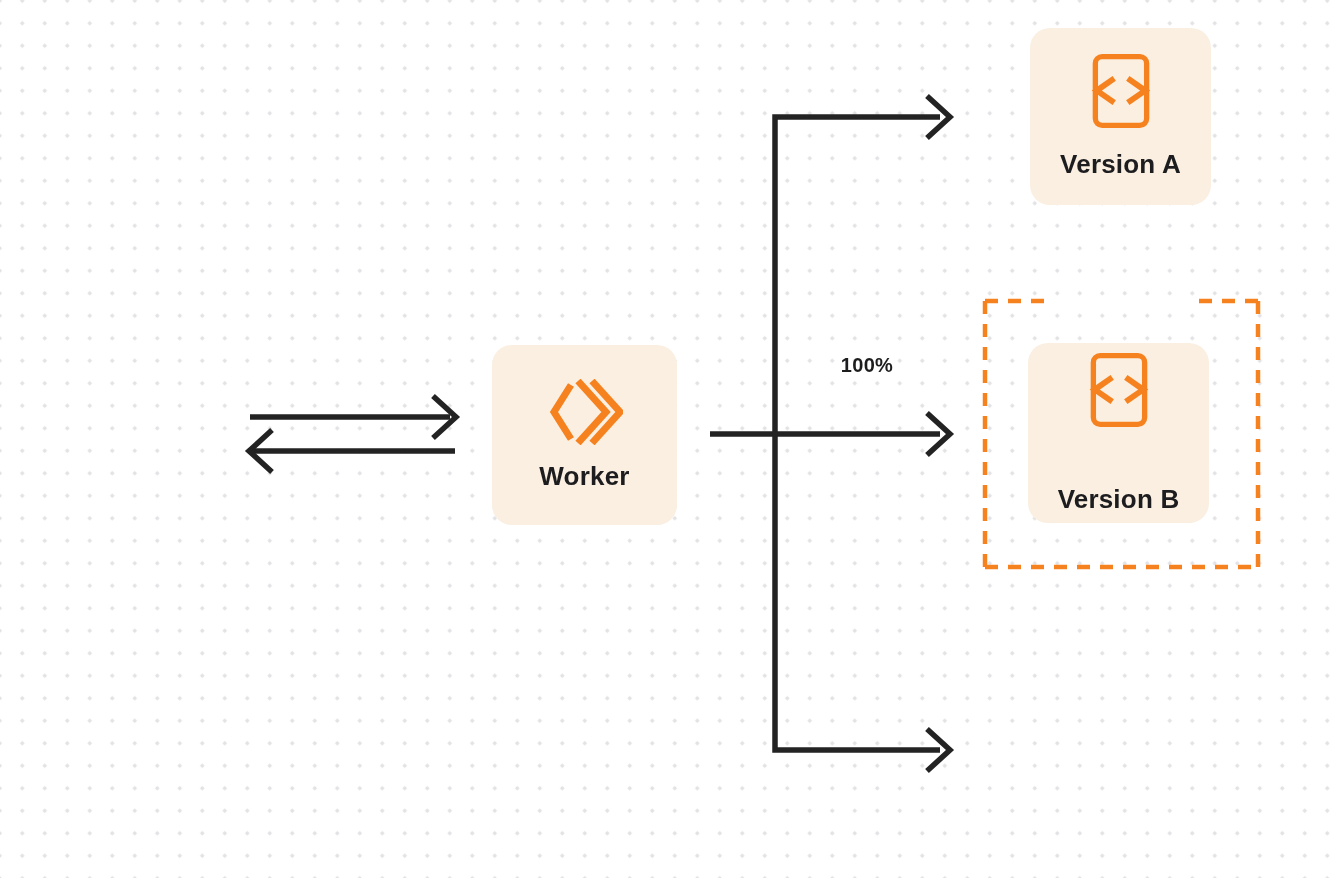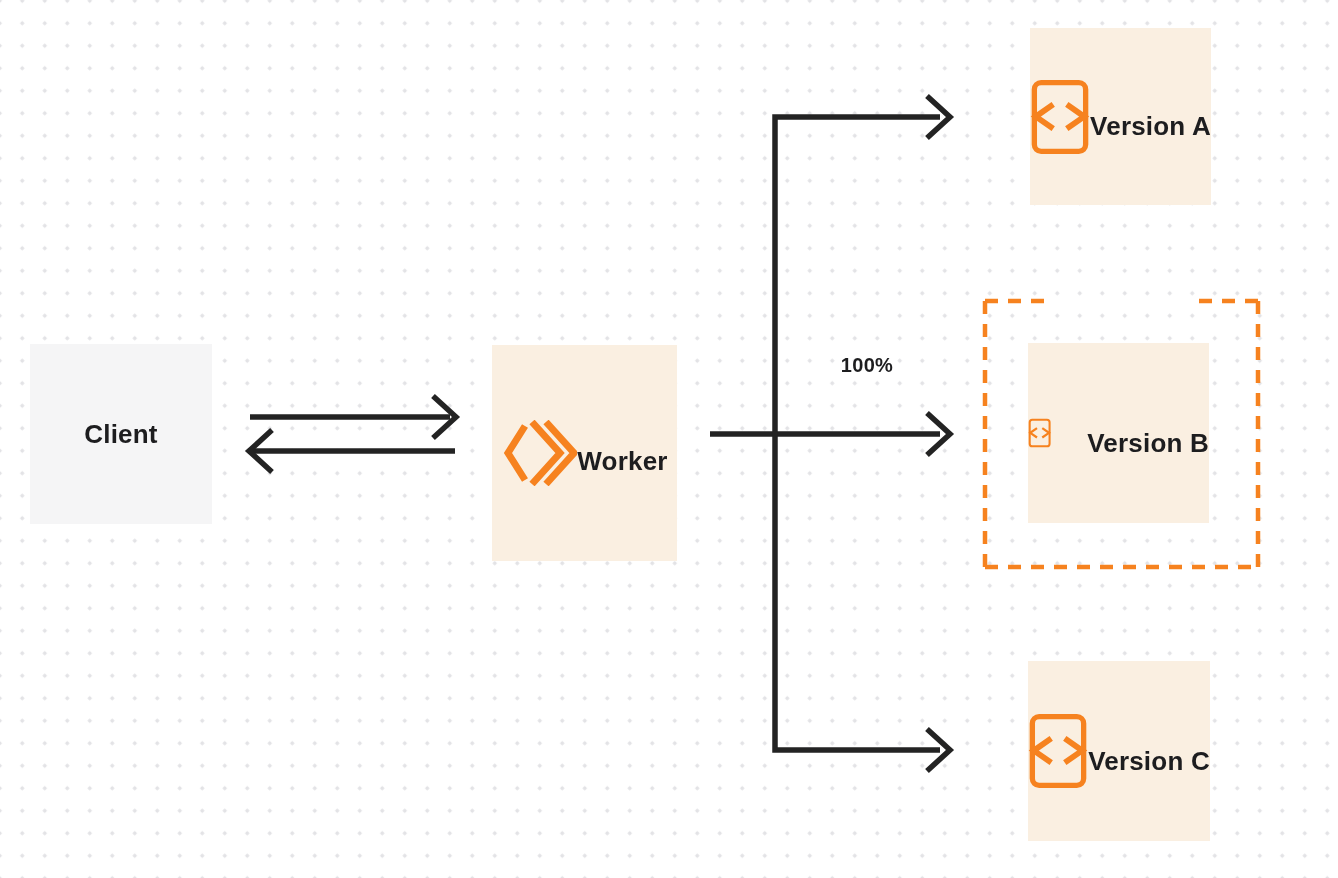--- a/index.html
+++ b/index.html
@@ -21,23 +21,23 @@
   svg.overlay {
     position: absolute;
     left: 0;
     top: 0;
     width: 1338px;
     height: 878px;
     pointer-events: none;
   }
   .node {
     position: absolute;
-    border-radius: 0;
+    border-radius: 20px;
     display: flex;
-    flex-direction: row;
+    flex-direction: column;
     align-items: center;
     justify-content: center;
     box-sizing: border-box;
   }
   .node--gray  { background: #f5f5f6; }
   .node--cream { background: #faefe1; }
   .node-label {
     font-weight: 700;
     font-size: 26px;
     letter-spacing: 0.2px;
@@ -109,25 +109,22 @@
 
     <g stroke="#f6821f" stroke-width="4.5" fill="none" stroke-dasharray="13 10" stroke-linecap="butt">
       <path d="M985 301 H1050"></path>
       <path d="M1258 301 H1193"></path>
       <path d="M985 301 V567"></path>
       <path d="M1258 301 V567"></path>
       <path d="M985 567 H1258"></path>
     </g>
   </svg>
 
-  <div class="node node--gray" style="left:30px; top:344px; width:182px; height:180px;">
-    <span class="node-label">Client</span>
-  </div>
 
-  <div class="node node--cream node--worker" style="left:492px; top:345px; width:185px; height:216px;">
+  <div class="node node--cream node--worker" style="left:492px; top:345px; width:185px; height:180px;">
     <svg class="icon-svg" width="76" height="66" viewBox="0 0 76 66" fill="none" stroke="#f6821f" stroke-width="7" stroke-linecap="butt" stroke-linejoin="miter">
       <path d="M24 6 L7 33 L24 60"></path>
       <path d="M31 2 L59 33 L31 64"></path>
       <path d="M45 2 L73 33 L45 64"></path>
     </svg>
     <span class="node-label">Worker</span>
   </div>
 
   <div class="traffic-label">
     <span class="line1">100%</span>
@@ -145,22 +142,14 @@
 
   <div class="node node--cream node--version" style="left:1028px; top:343px; width:181px; height:180px;gap:36px;">
     <svg class="icon-svg" width="60" height="76" viewBox="0 0 62 78" fill="none" stroke="#f6821f" stroke-linecap="butt" stroke-linejoin="miter">
       <rect x="4.5" y="3.5" width="53" height="71" rx="7" stroke-width="5.5"></rect>
       <path d="M24 26 L6 38.5 L24 51" stroke-width="6"></path>
       <path d="M38 26 L56 38.5 L38 51" stroke-width="6"></path>
     </svg>
     <span class="node-label">Version B</span>
   </div>
 
-  <div class="node node--cream node--version" style="left:1028px; top:661px; width:182px; height:180px;">
-    <svg class="icon-svg" width="60" height="76" viewBox="0 0 62 78" fill="none" stroke="#f6821f" stroke-linecap="butt" stroke-linejoin="miter">
-      <rect x="4.5" y="3.5" width="53" height="71" rx="7" stroke-width="5.5"></rect>
-      <path d="M24 26 L6 38.5 L24 51" stroke-width="6"></path>
-      <path d="M38 26 L56 38.5 L38 51" stroke-width="6"></path>
-    </svg>
-    <span class="node-label">Version C</span>
-  </div>
 
 </div>
 
 </body></html>

